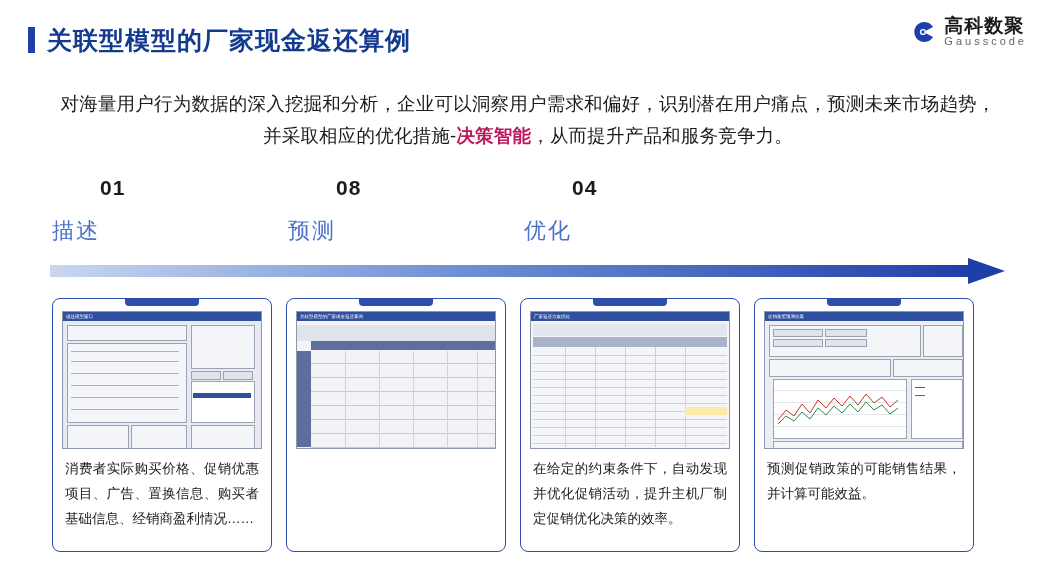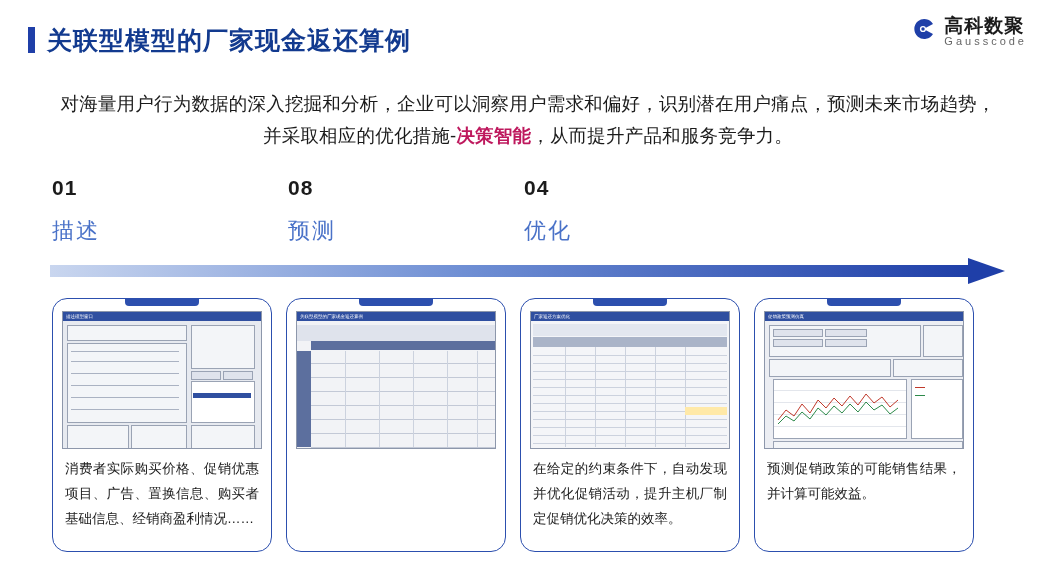--- a/index.html
+++ b/index.html
@@ -38,21 +38,21 @@
     font-weight: bold;
     color: #123a8f;
     letter-spacing: 1px;
     white-space: nowrap;
   }
   .logo {
     position: absolute;
     right: 0;
     top: -4px;
     display: flex;
-    align-items: flex-start;
+    align-items: center;
   }
   .logo-mark {
     width: 26px;
     height: 26px;
     margin-right: 8px;
     position: relative;
   }
   .logo-text {
     line-height: 1.05;
   }
@@ -96,20 +96,21 @@
   }
   .step {
     width: 228px;
     margin-right: 8px;
   }
   .step-num {
     font-size: 21px;
     font-weight: bold;
     color: #1b1b1b;
     letter-spacing: 1px;
+    margin-left: 48px;
   }
   .step-label {
     margin-top: 16px;
     font-size: 22px;
     color: #4a72c8;
     letter-spacing: 2px;
   }
 
   
   .arrow-wrap {
@@ -143,21 +144,21 @@
     position: absolute;
     top: 298px;
     left: 52px;
     width: 960px;
     display: flex;
   }
   .card {
     width: 220px;
     height: 254px;
     border: 1px solid #2c4fae;
-    border-radius: 15px;
+    border-radius: 8px;
     margin-right: 14px;
     background: #ffffff;
     position: relative;
     box-sizing: border-box;
     overflow: hidden;
   }
   .card:last-child { margin-right: 0; }
 
   .card-tab {
     position: absolute;

